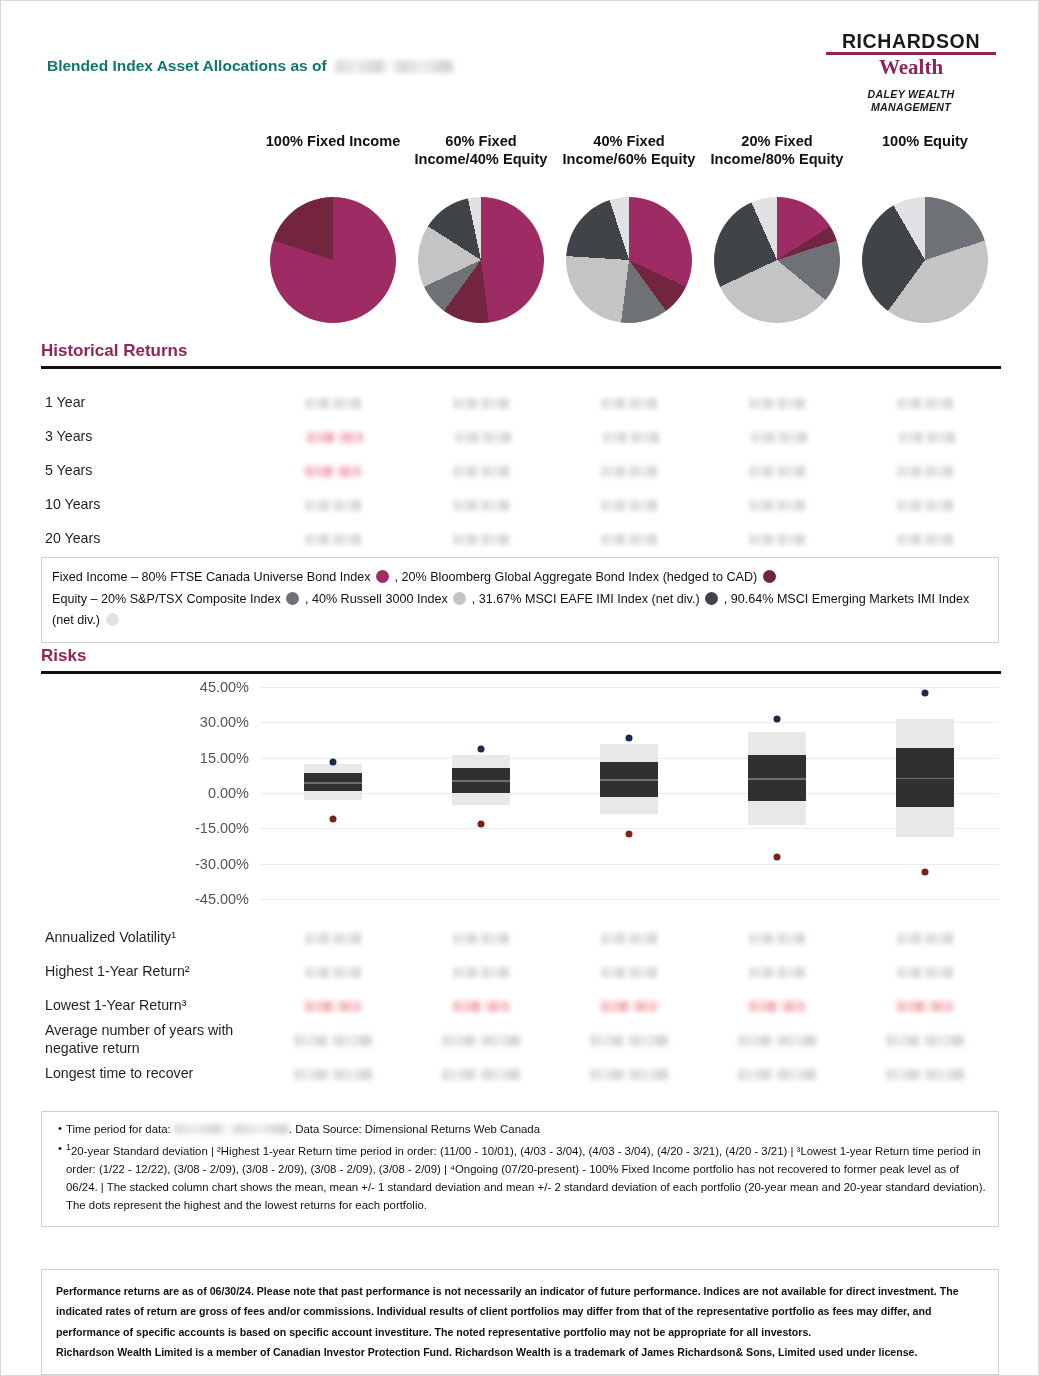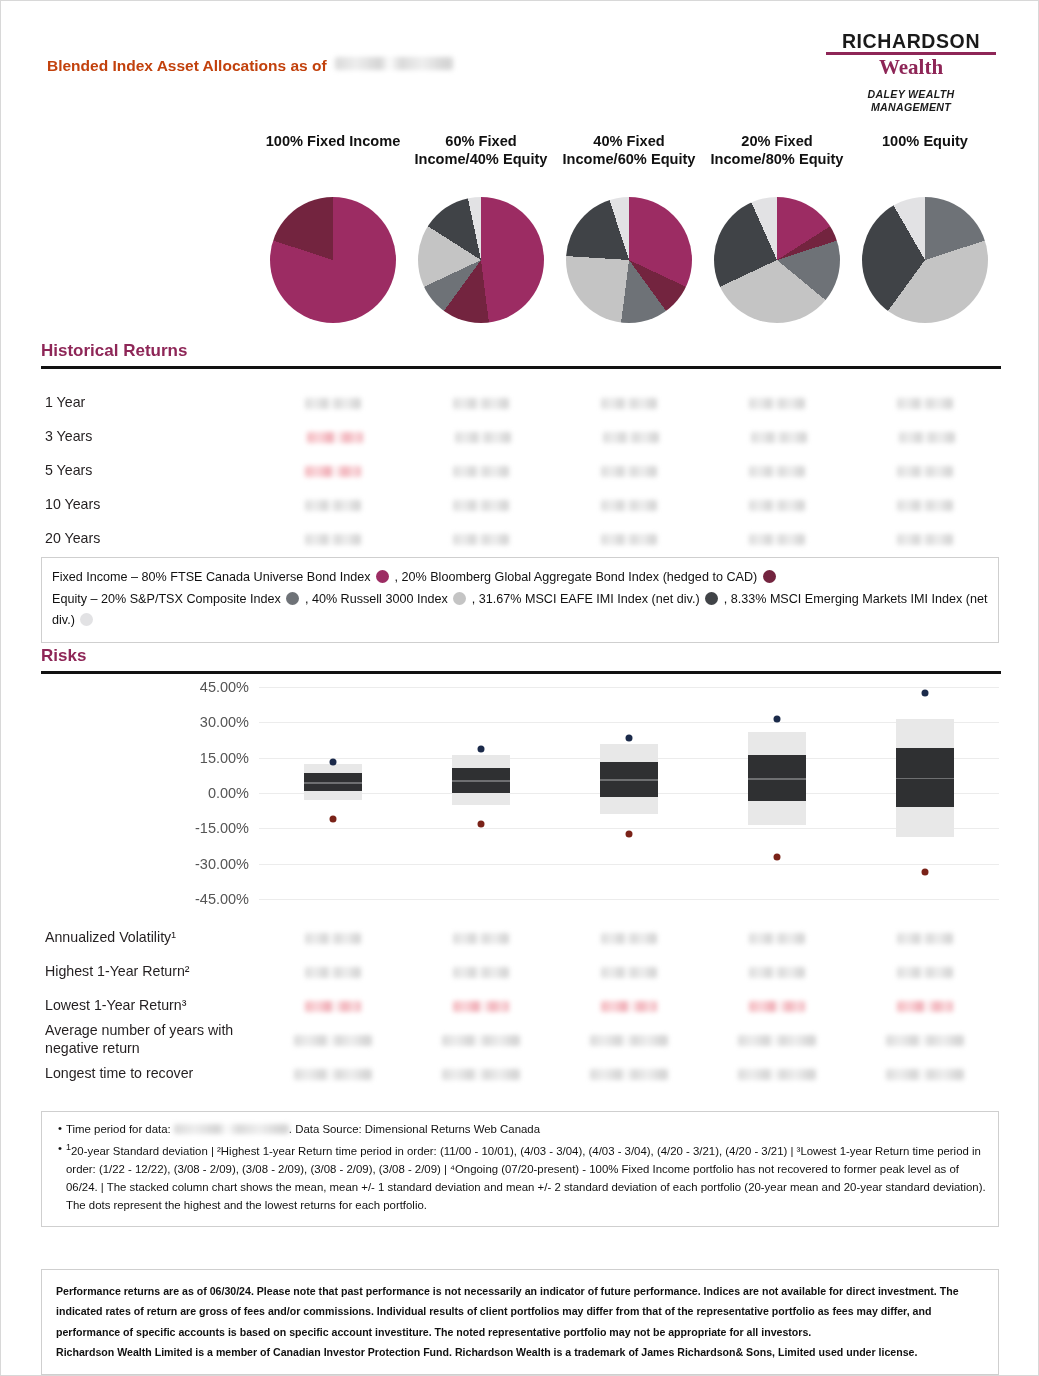--- a/index.html
+++ b/index.html
@@ -2,21 +2,21 @@
 <html><head>
 <meta charset="utf-8">
 <style>
   html,body{margin:0;padding:0;background:#ffffff;}
   body{width:1039px;height:1376px;font-family:"Liberation Sans",sans-serif;color:#231f20;position:relative;overflow:hidden;}
   .page{position:absolute;inset:0;background:#fff;border:1px solid #d8d8d8;box-sizing:border-box;}
 
   
   .hdr{position:absolute;left:46px;top:38px;}
   .title{font-family:"Liberation Serif",serif;font-size:33px;font-weight:700;color:#8e2657;letter-spacing:.3px;line-height:1;}
-  .subtitle{margin-top:18px;font-size:15.5px;font-weight:700;color:#c2410c;display:flex;align-items:flex-start;gap:8px;}
+  .subtitle{margin-top:18px;font-size:15.5px;font-weight:700;color:#0f766e;display:flex;align-items:center;gap:8px;}
   .redact{display:inline-block;background:linear-gradient(90deg,#d9d9d9,#eee 18%,#d4d4d4 38%,#fff 46%,#d9d9d9 56%,#efefef 74%,#d6d6d6 92%);filter:blur(2.4px);border-radius:2px;}
   .r-date{width:118px;height:13px;}
 
   .logo{position:absolute;right:42px;top:30px;width:170px;text-align:center;}
   .logo-top{font-size:19.5px;font-weight:700;letter-spacing:.6px;color:#1a1a1a;line-height:1.05;}
   .logo-rule{height:2.4px;background:#8e2657;margin:1px 0 1px 0;}
   .logo-wealth{font-family:"Liberation Serif",serif;font-size:21px;font-weight:700;color:#8e2657;line-height:1.1;}
   .logo-sub{margin-top:9px;font-size:10.6px;font-weight:700;letter-spacing:.3px;color:#1a1a1a;line-height:1.25;font-style:italic;}
 
   
@@ -243,21 +243,21 @@
       <span>, 20% Bloomberg Global Aggregate Bond Index (hedged to CAD)</span>
       <span class="dot" style="background:#73243f"></span>
     </div>
     <div>
       <span>Equity – 20% S&amp;P/TSX Composite Index</span>
       <span class="dot" style="background:#6e7277"></span>
       <span>, 40% Russell 3000 Index</span>
       <span class="dot" style="background:#c4c4c4"></span>
       <span>, 31.67% MSCI EAFE IMI Index (net div.)</span>
       <span class="dot" style="background:#404347"></span>
-      <span>, 8.33% MSCI Emerging</span>
+      <span>, 90.64% MSCI Emerging</span>
       <span>Markets IMI Index (net div.)</span>
       <span class="dot" style="background:#e2e2e4"></span>
     </div>
   </div>
 
   <div class="sec" style="top:645px">
     <div class="sec-t">Risks</div>
     <div class="sec-rule"></div>
   </div>
 

